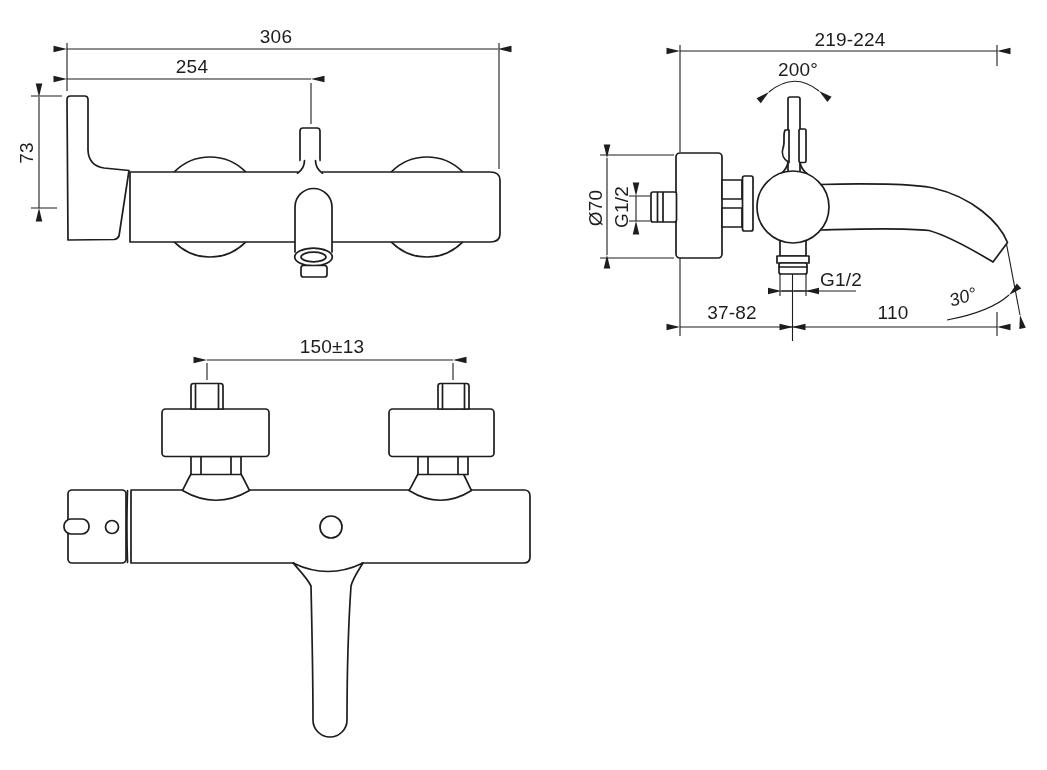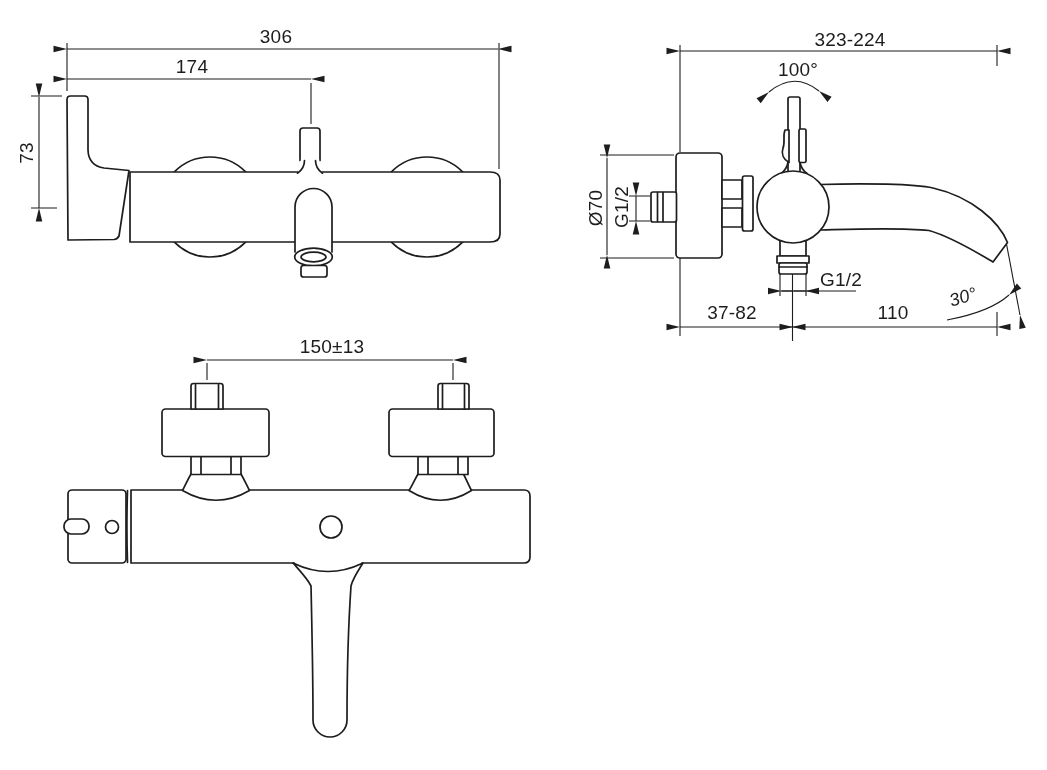--- a/index.html
+++ b/index.html
@@ -127,25 +127,25 @@
       <circle cx="112" cy="527" r="6.5" class="pline"></circle>
 
       <circle cx="331" cy="527" r="11" class="pline"></circle>
 
       <path class="dim" d="M207,363 V380 M453,363 V380"></path>
       <path class="dim" marker-start="url(#ah)" marker-end="url(#ah)" d="M207,360 H453"></path>
     </g>
   </svg>
 
   <span class="label" style="left:276px;top:36px">306</span>
-  <span class="label" style="left:192px;top:66px">174</span>
+  <span class="label" style="left:192px;top:66px">254</span>
   <span class="label rot90" style="left:26px;top:153px">73</span>
 
-  <span class="label" style="left:850px;top:39px">323-224</span>
-  <span class="label" style="left:798px;top:69px">100°</span>
+  <span class="label" style="left:850px;top:39px">219-224</span>
+  <span class="label" style="left:798px;top:69px">200°</span>
   <span class="label rot90" style="left:595px;top:208px">Ø70</span>
   <span class="label rot90" style="left:621px;top:207px">G1/2</span>
   <span class="label" style="left:841px;top:279px">G1/2</span>
   <span class="label" style="left:732px;top:312px">37-82</span>
   <span class="label" style="left:893px;top:312px">110</span>
   <span class="label tilt" style="left:963px;top:297px">30°</span>
 
   <span class="label" style="left:332px;top:346px">150±13</span>
 </div>
 

